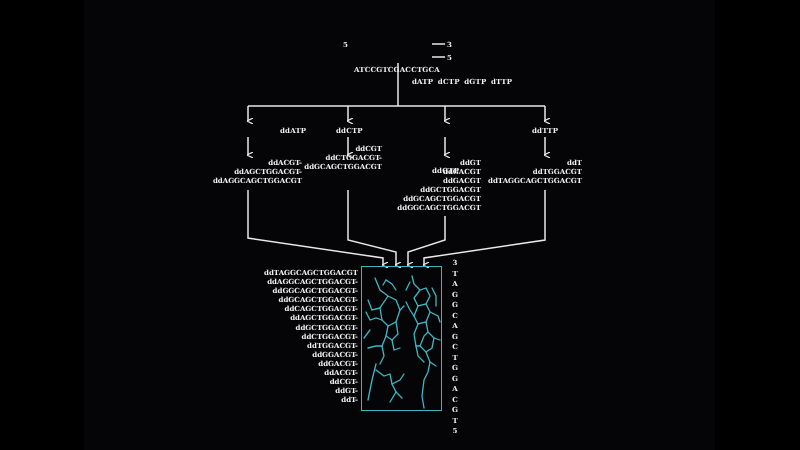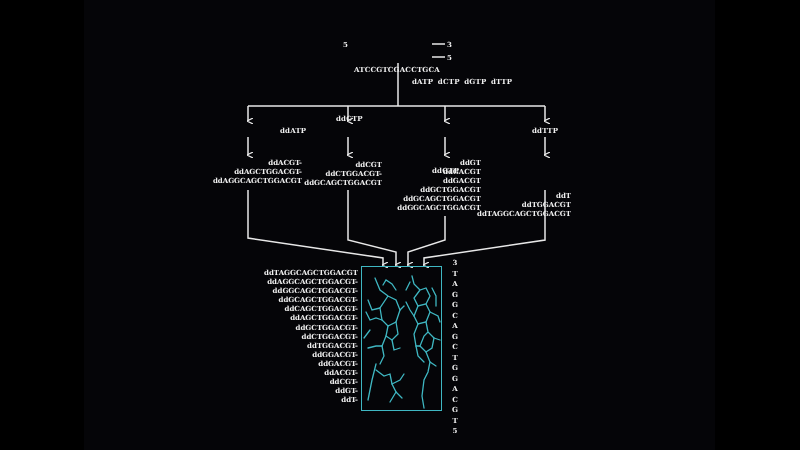--- a/index.html
+++ b/index.html
@@ -72,43 +72,43 @@
 </svg>
 
 <div class="txt" style="left:343px; top:40px;">5</div>
 <div class="txt" style="left:354px; top:40px;margin-top:25px;">ATCCGTCGACCTGCA</div>
 <div class="txt" style="left:447px; top:40px;">3</div>
 <div class="txt" style="left:447px; top:53px;">5</div>
 
 <div class="txt" style="left:412px; top:77px; word-spacing:2px;">dATP  dCTP  dGTP  dTTP</div>
 
 <div class="txt" style="left:234px; top:126px;margin-left:46px;">ddATP</div>
-<div class="txt" style="left:336px; top:114px;">ddCTP</div>
+<div class="txt" style="left:336px; top:126px;">ddCTP</div>
 <div class="txt" style="left:432px; top:126px;margin-top:40px;">ddGTP</div>
 <div class="txt" style="left:532px; top:126px;">ddTTP</div>
 
 <div class="frag" style="left:192px; top:158px;">
   <div>ddACGT-</div>
   <div>ddAGCTGGACGT-</div>
   <div>ddAGGCAGCTGGACGT</div>
 </div>
-<div class="frag" style="left:272px; top:160px;">
+<div class="frag" style="left:272px; top:144px;">
   <div>ddCGT</div>
   <div>ddCTGGACGT-</div>
   <div>ddGCAGCTGGACGT</div>
 </div>
 <div class="frag" style="left:371px; top:158px;">
   <div>ddGT</div>
   <div>ddGACGT</div>
   <div>ddGACGT</div>
   <div>ddGCTGGACGT</div>
   <div>ddGCAGCTGGACGT</div>
   <div>ddGGCAGCTGGACGT</div>
 </div>
-<div class="frag" style="left:461px; top:158px;margin-top:33px;">
+<div class="frag" style="left:472px; top:158px;">
   <div>ddT</div>
   <div>ddTGGACGT</div>
   <div>ddTAGGCAGCTGGACGT</div>
 </div>
 
 <div class="ladder">
   <div>ddTAGGCAGCTGGACGT</div>
   <div>ddAGGCAGCTGGACGT-</div>
   <div>ddGGCAGCTGGACGT-</div>
   <div>ddGCAGCTGGACGT-</div>

